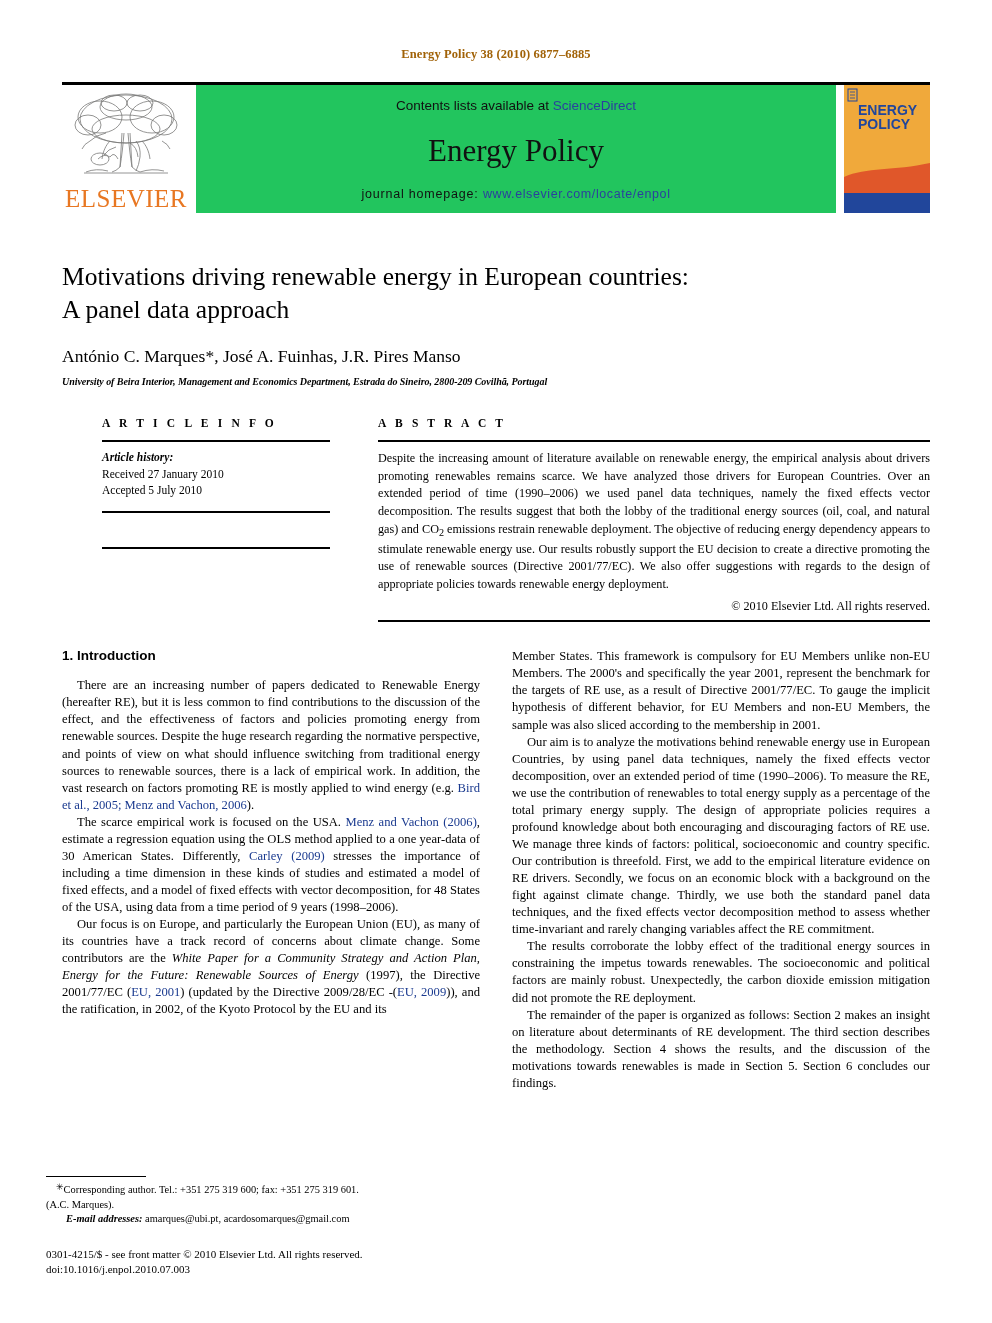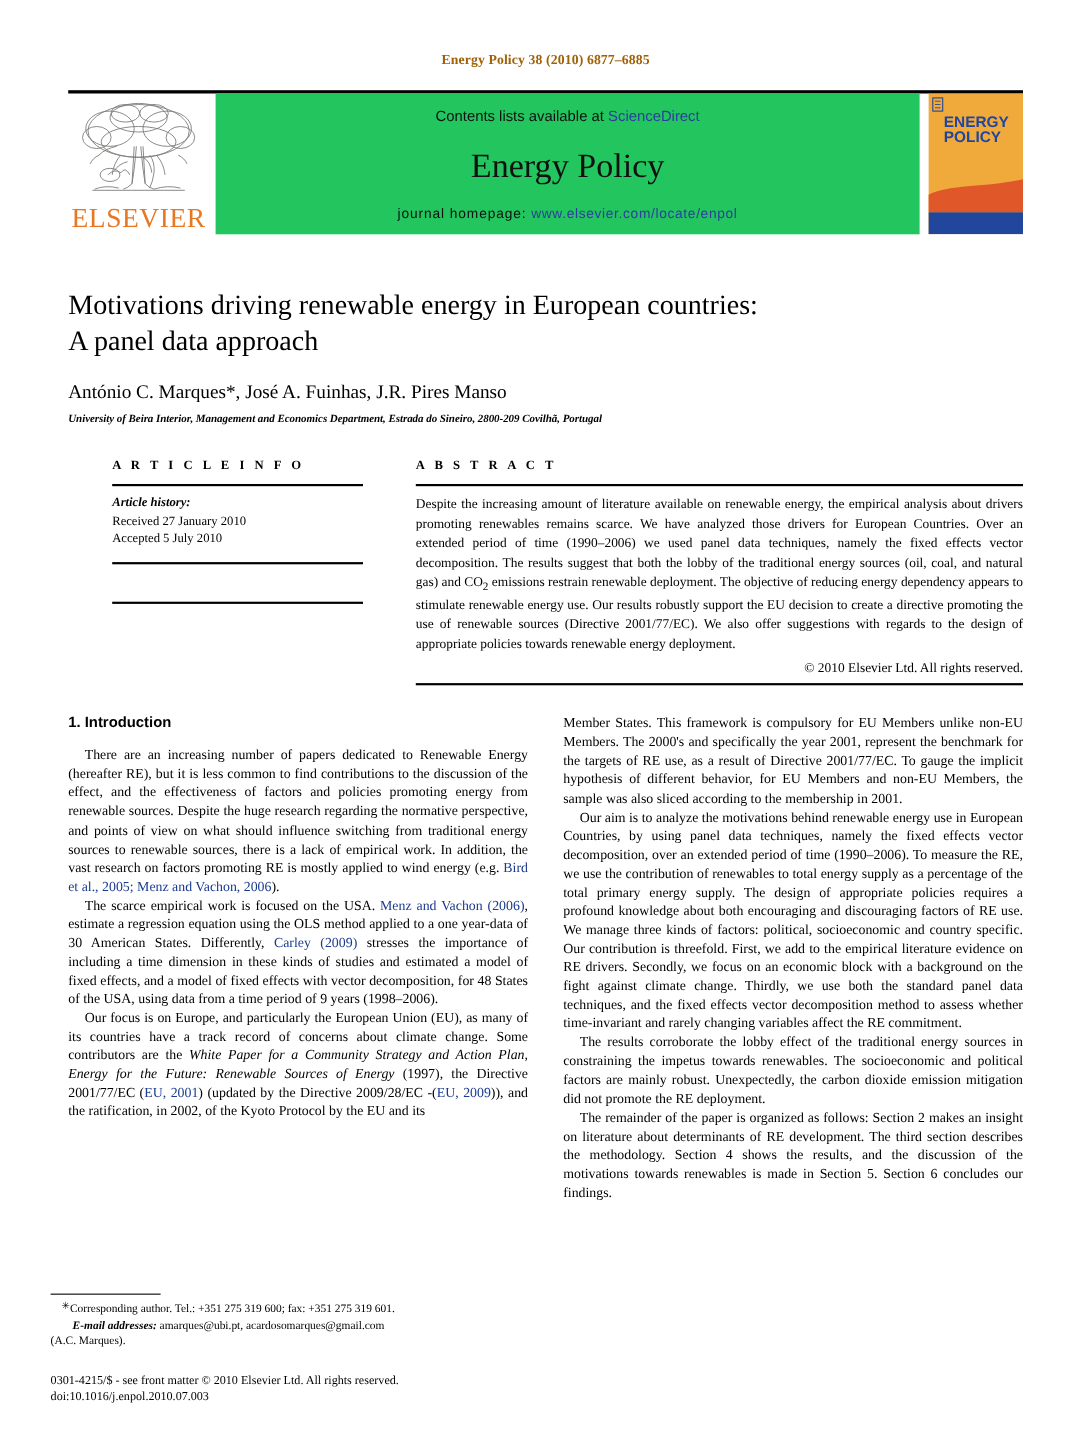--- a/index.html
+++ b/index.html
@@ -361,25 +361,25 @@
       <p class="para">The results corroborate the lobby effect of the traditional energy sources in constraining the impetus towards renewables. The socioeconomic and political factors are mainly robust. Unexpectedly, the carbon dioxide emission mitigation did not promote the RE deployment.</p>
       <p class="para">The remainder of the paper is organized as follows: Section 2 makes an insight on literature about determinants of RE development. The third section describes the methodology. Section 4 shows the results, and the discussion of the motivations towards renewables is made in Section 5. Section 6 concludes our findings.</p>
     </div>
   </div>
 
   <div class="footnote-area">
     <div class="fn-rule"></div>
     <div class="fn-text">
       <span class="fn-star">✳</span><span>Corresponding author. Tel.: +351 275 319 600; fax: +351 275 319 601.</span>
     </div>
+    <div class="fn-text" style="text-indent:0">(A.C. Marques).</div>
     <div class="fn-text" style="text-indent:20px">
       <span class="ital">E-mail addresses:</span>
       <span>amarques@ubi.pt, acardosomarques@gmail.com</span>
     </div>
-    <div class="fn-text" style="text-indent:0">(A.C. Marques).</div>
 
     <div class="issn-block">
       <div>0301-4215/$ - see front matter © 2010 Elsevier Ltd. All rights reserved.</div>
       <div>doi:10.1016/j.enpol.2010.07.003</div>
     </div>
   </div>
 
 </div>
 
 </body></html>

